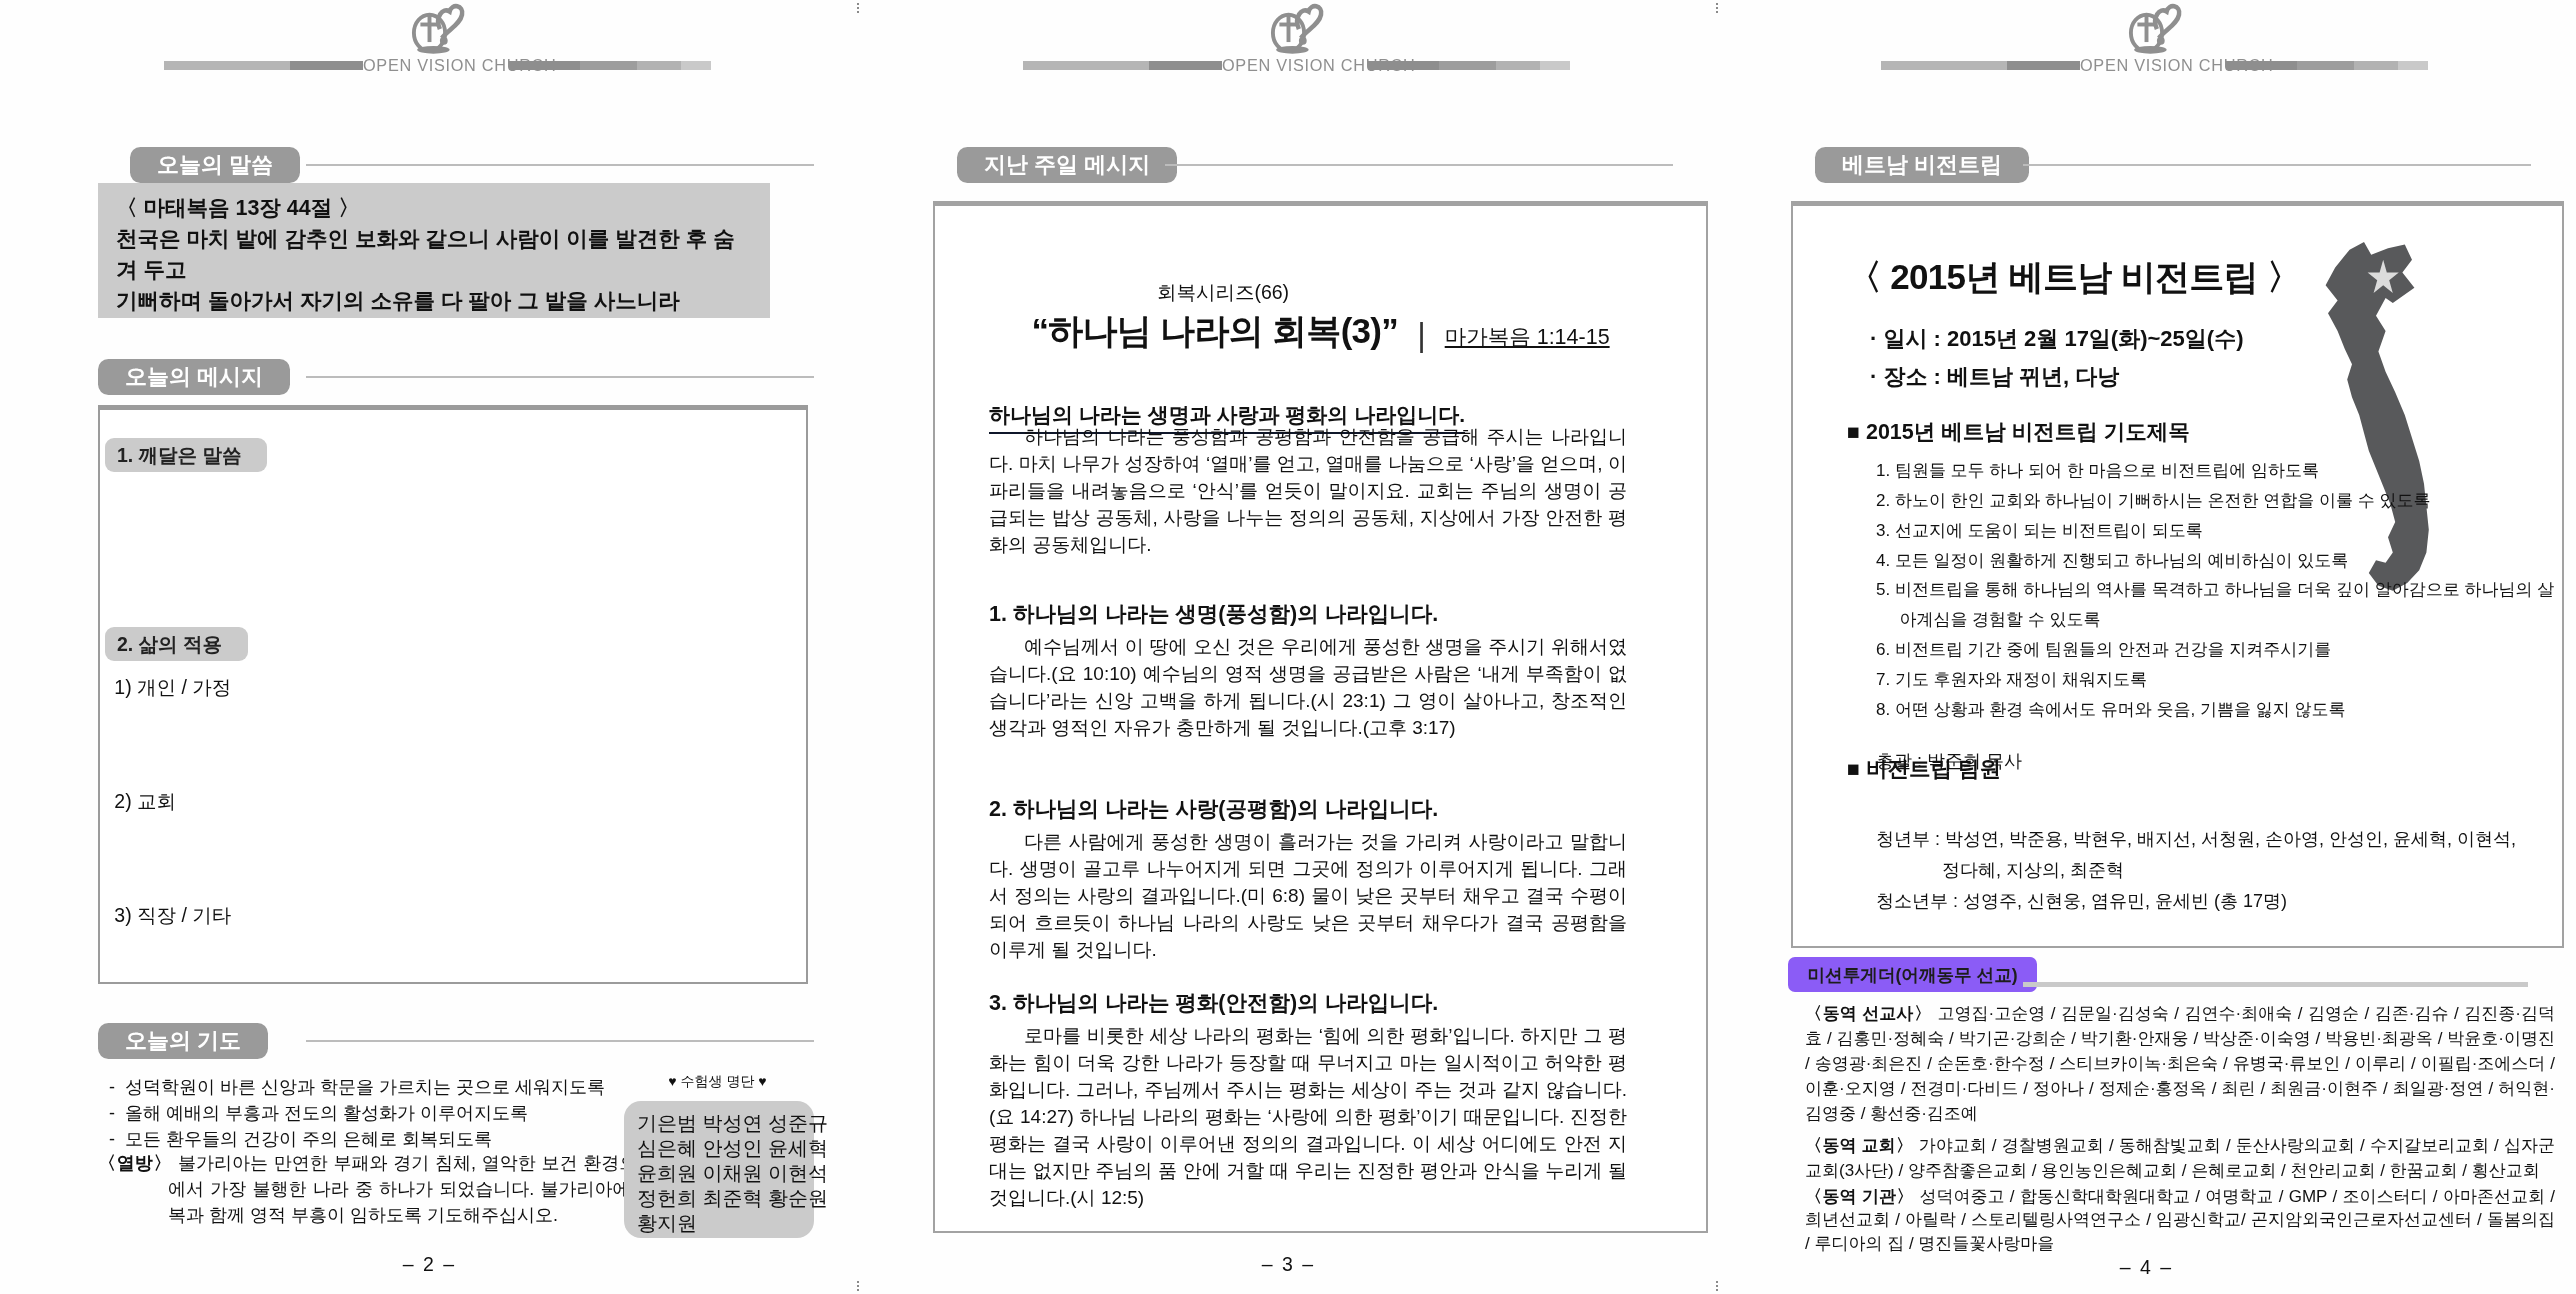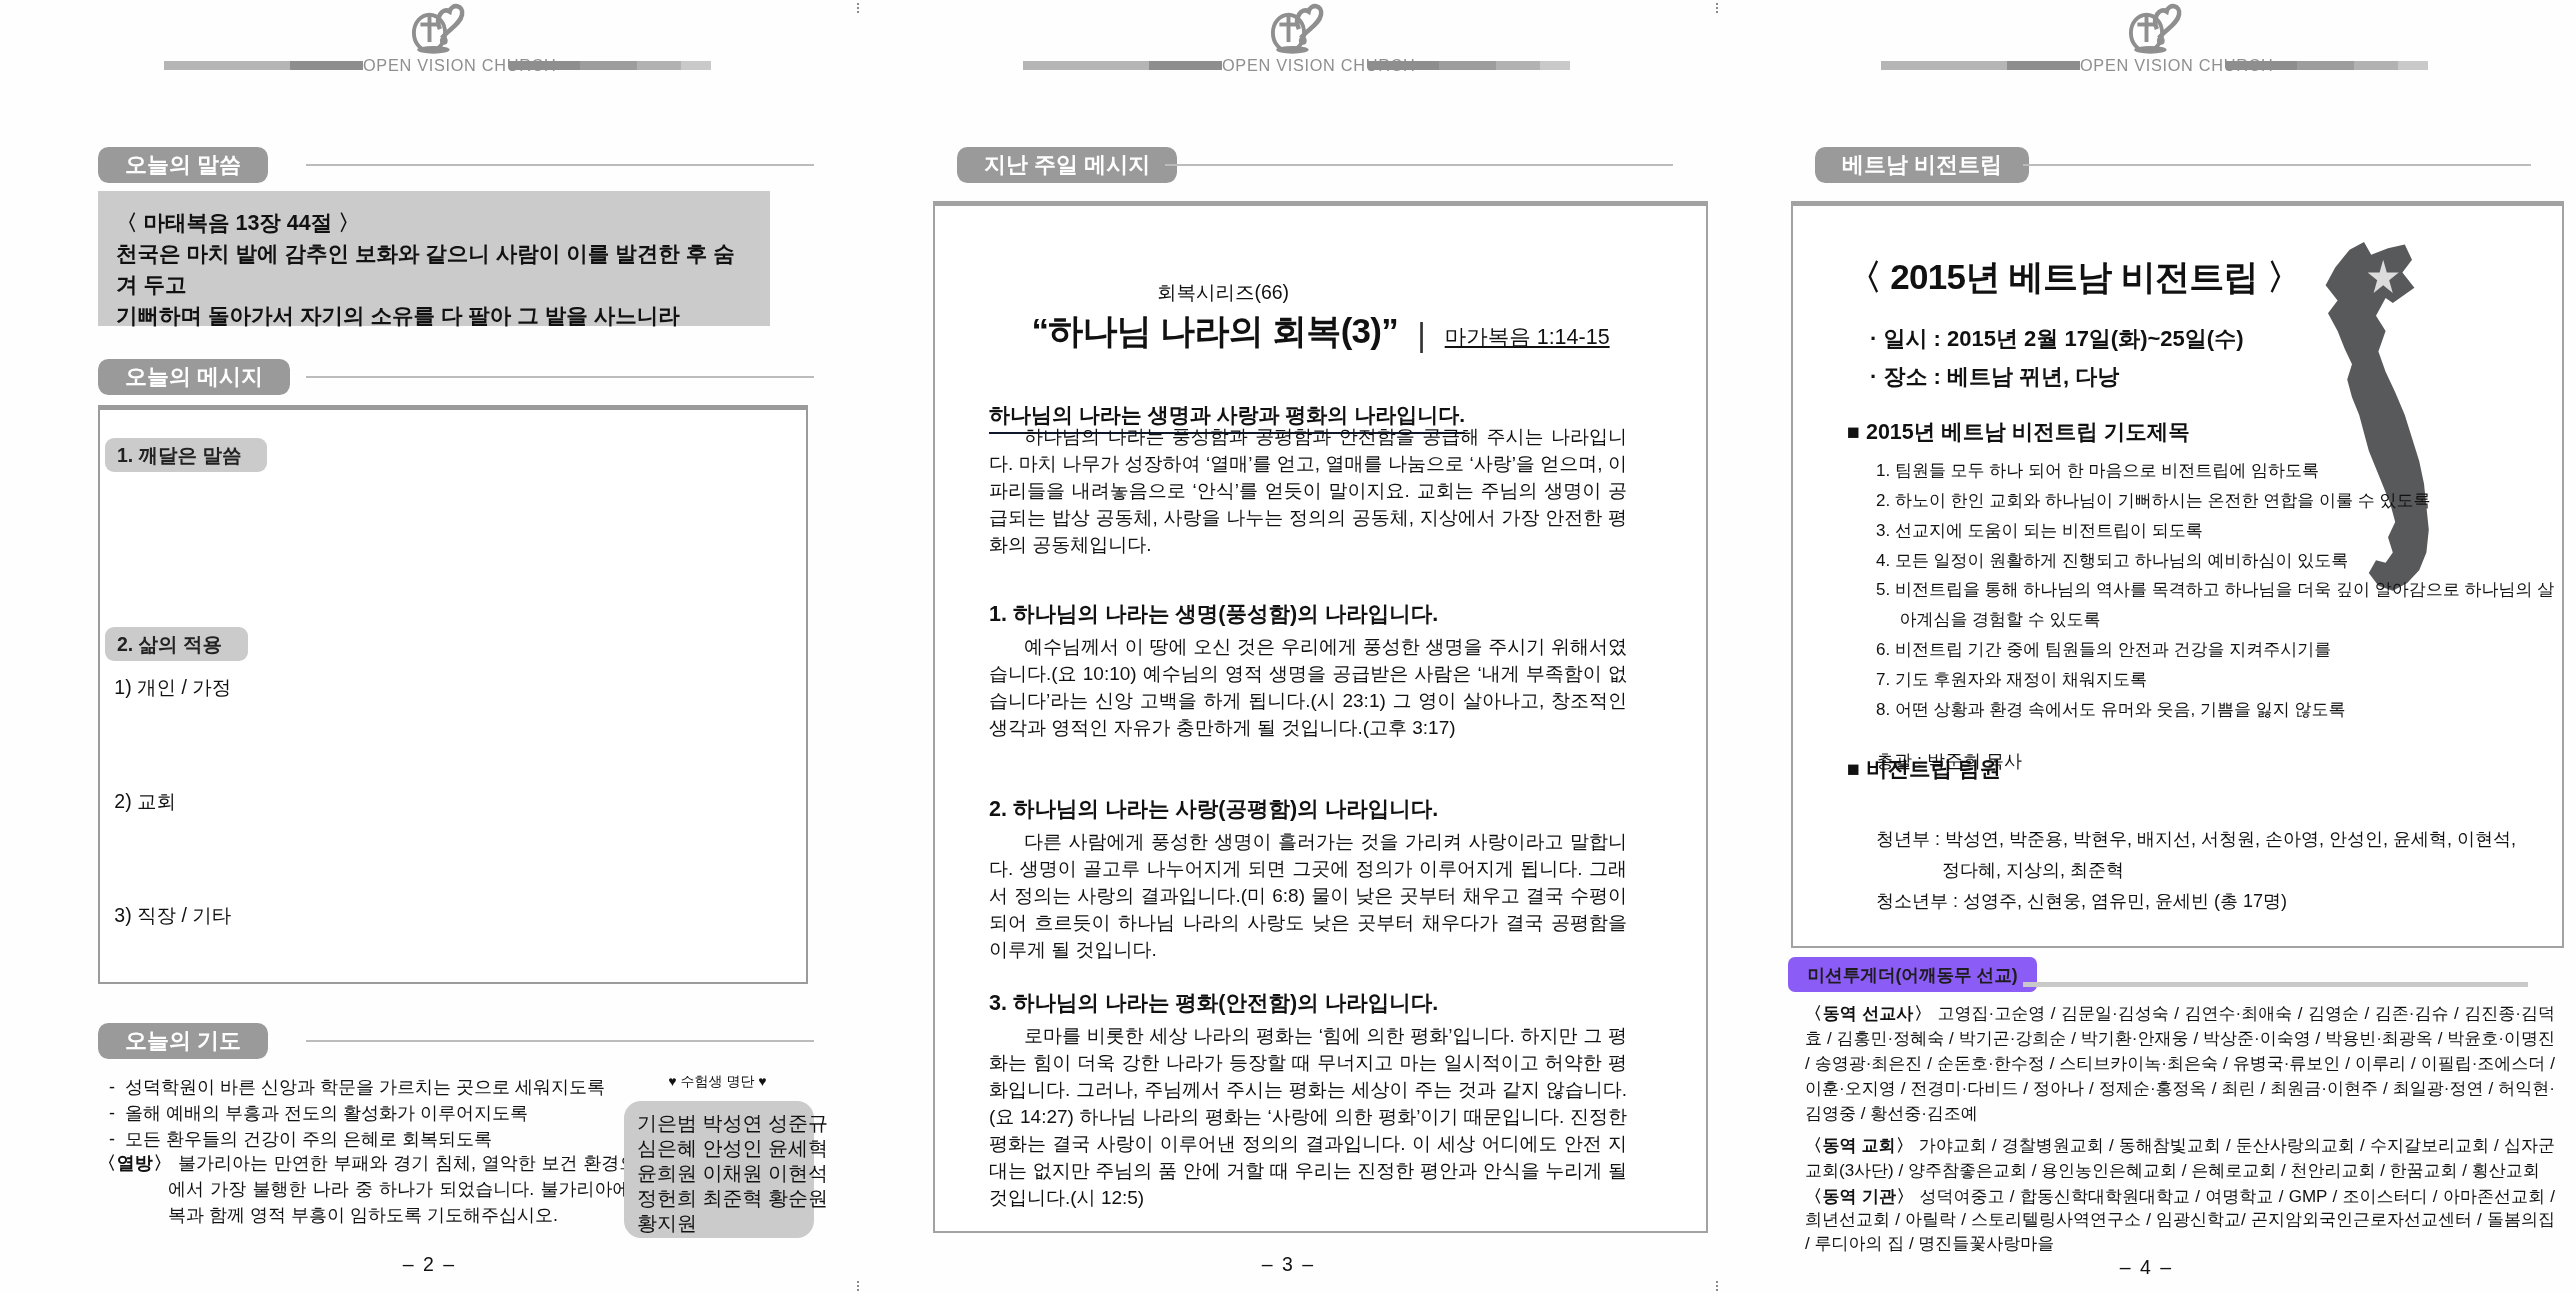--- a/index.html
+++ b/index.html
@@ -22,22 +22,22 @@
   .b5{left:637px;width:44px;background:#b2b2b2;}
   .b6{left:681px;width:30px;background:#c9c9c9;}
 
   
   .sec-pill{position:absolute;left:98px;height:36px;display:inline-flex;align-items:center;
     padding:0 27px;background:#9a9a9a;border-radius:10.4px;color:#fff;font-weight:bold;
     font-size:22px;white-space:nowrap;}
   .sec-line{position:absolute;left:306px;width:508px;height:2px;background:#bcbcbc;}
 
   
-  .verse-box{position:absolute;left:98px;top:191px;width:672px;height:135px;
-    background:#cbcbcb;box-sizing:border-box;padding:17px 18px;}
+  .verse-box{position:absolute;left:98px;top:183px;width:672px;height:135px;
+    background:#cbcbcb;box-sizing:border-box;padding:10px 18px;}
   .verse-ref{font-size:21.5px;font-weight:bold;line-height:31px;}
   .verse-line{font-size:21.5px;font-weight:bold;line-height:31px;}
   .msg-box{position:absolute;left:98px;top:405px;width:710px;height:579px;background:#fff;
     box-sizing:border-box;border:2.6px solid #9b9b9b;border-top-width:5.2px;padding-left:44px;}
   .mini-pill{position:absolute;left:5.2px;height:34px;display:inline-flex;align-items:center;
     padding:0 26px 0 11.7px;background:#cbcbcb;border-radius:9px;color:#222;
     font-weight:bold;font-size:19.5px;white-space:nowrap;}
   .sub-item{position:absolute;left:14.3px;font-size:19.5px;white-space:nowrap;}
   .pray-list{position:absolute;left:109px;top:1074px;width:514px;}
   .pray-item{font-size:18px;line-height:26px;padding-left:22px;text-indent:-22px;}
@@ -106,21 +106,21 @@
       </svg>
     </div>
     <div class="hdr-band b1"></div>
     <div class="hdr-band b2"></div>
     <div class="hdr-name">OPEN VISION CHURCH</div>
     <div class="hdr-band b3"></div>
     <div class="hdr-band b4"></div>
     <div class="hdr-band b5"></div>
     <div class="hdr-band b6"></div>
 
-    <div class="sec-pill" style="top:147px;">오늘의 말씀</div>
+    <div class="sec-pill" style="top:147px;margin-left:32px;">오늘의 말씀</div>
     <div class="sec-line" style="top:164px;"></div>
 
     <div class="verse-box">
       <div class="verse-ref">〈 마태복음 13장 44절 〉</div>
       <div class="verse-line">천국은 마치 밭에 감추인 보화와 같으니 사람이 이를 발견한 후 숨겨 두고</div>
       <div class="verse-line">기뻐하며 돌아가서 자기의 소유를 다 팔아 그 밭을 사느니라</div>
     </div>
 
     <div class="sec-pill" style="top:359px;">오늘의 메시지</div>
     <div class="sec-line" style="top:376px;"></div>

